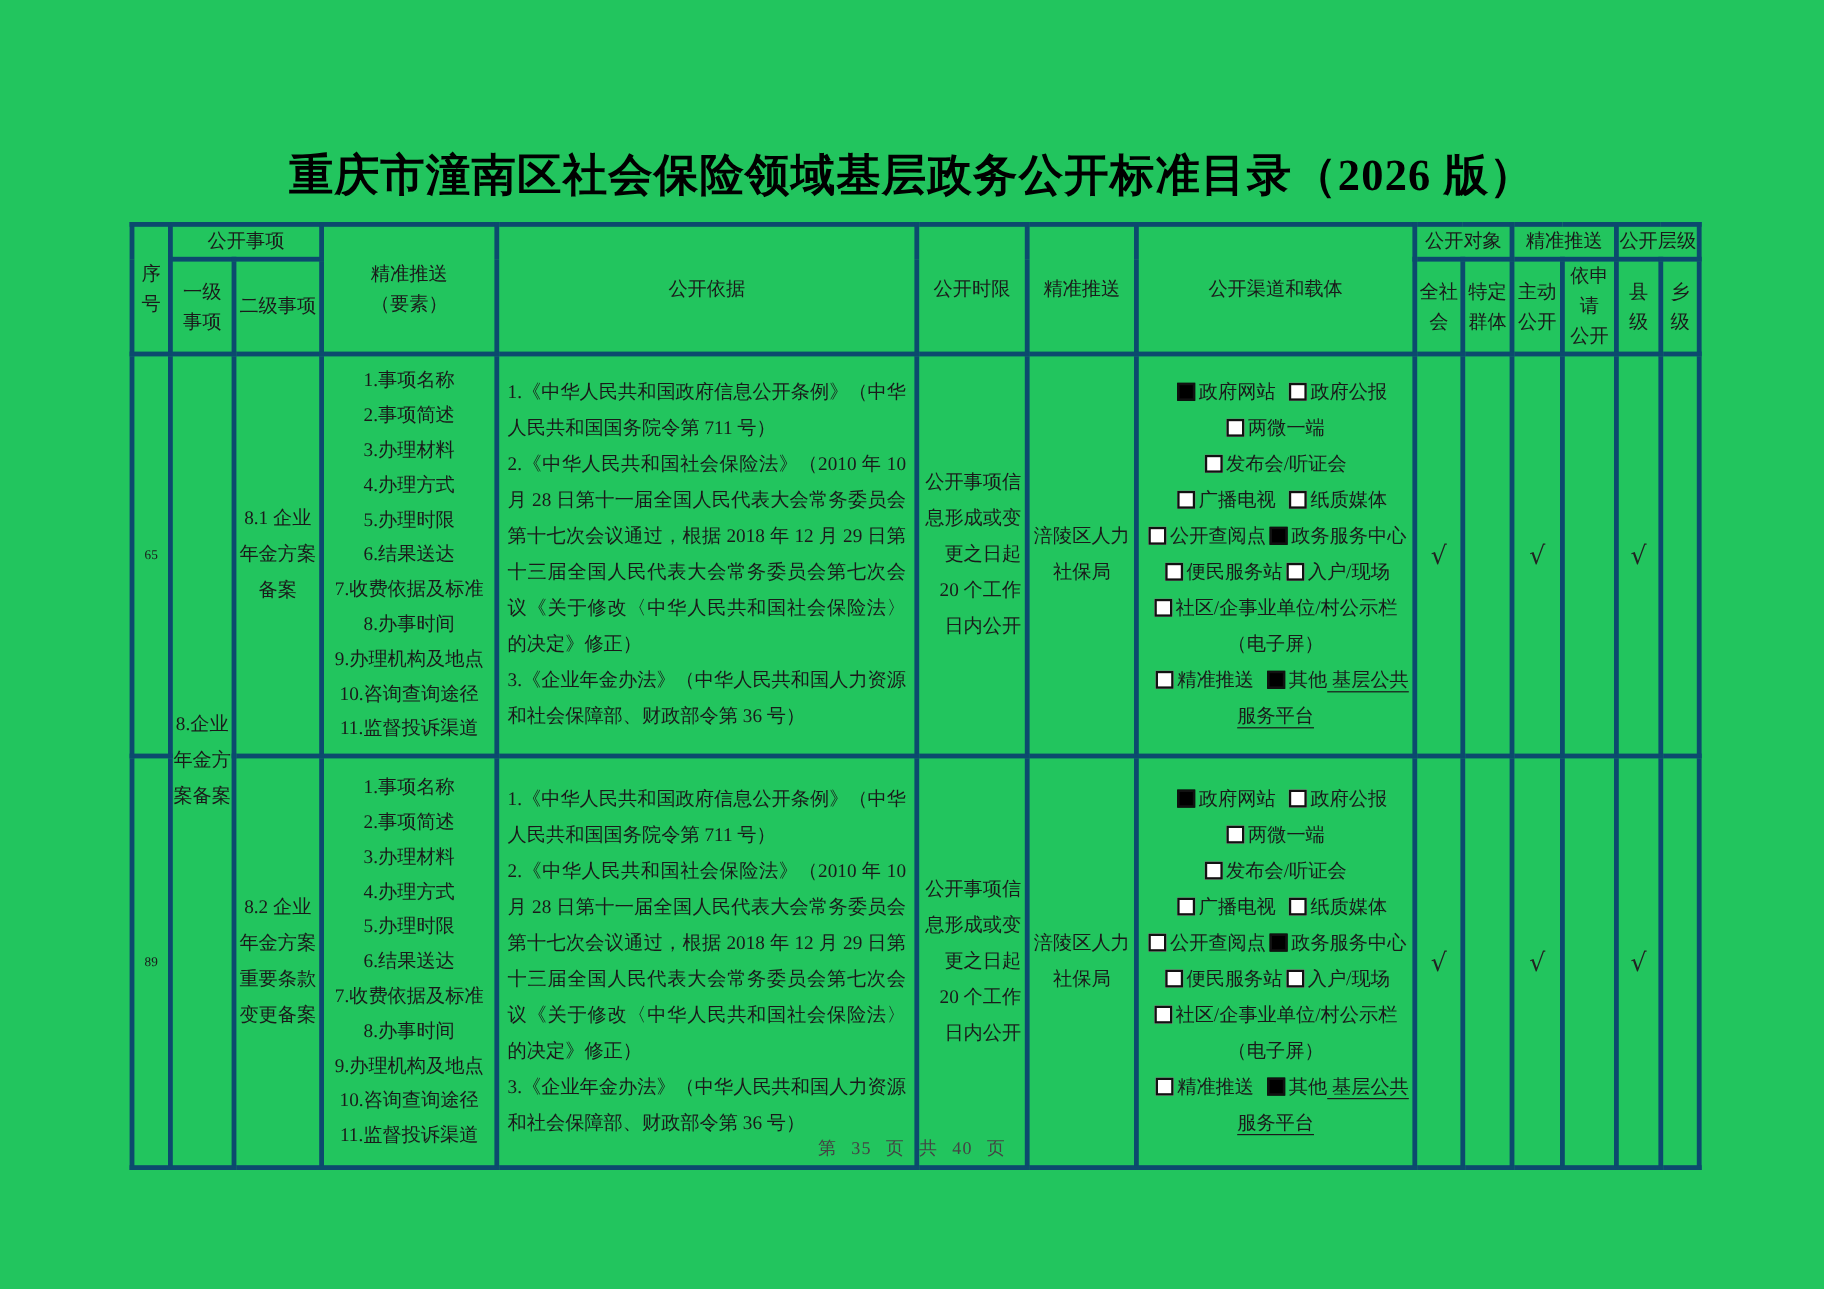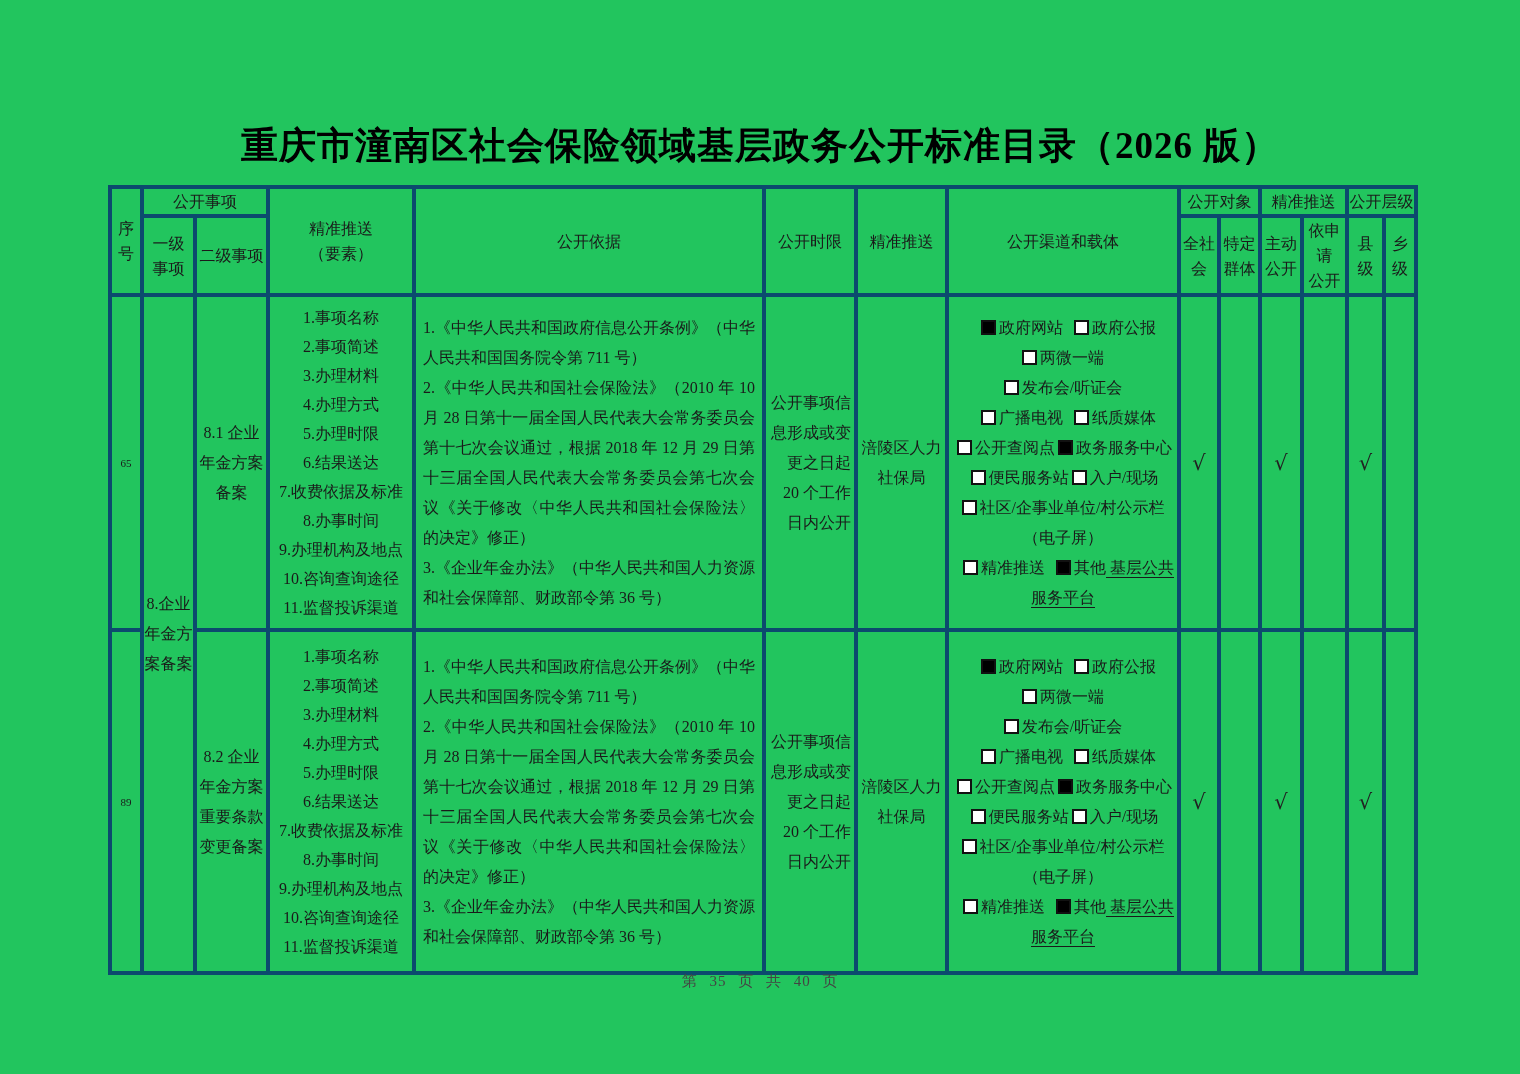--- a/index.html
+++ b/index.html
@@ -56,21 +56,21 @@
     display: inline-block; width: 15px; height: 15px;
     border: 2px solid #111; box-sizing: border-box;
     margin-right: 3px; vertical-align: -2px;
     background: #fff;
   }
   .cb[data-checked="true"] { background: #000; }
   .uline { text-decoration: underline; text-underline-offset: 4px; }
   .uline::before { content: "\00a0"; }
 
   .page-footer {
-    position: absolute; top: 972px; left: 0; width: 100%;
+    position: absolute; top: 948px; left: 0; width: 100%;
     text-align: center; font-size: 15px; color: #444;
     word-spacing: 7px; letter-spacing: 1px;
   }
 </style>
 </head>
 <body>
 
 <div class="page">
 
   <h1 class="doc-title">重庆市潼南区社会保险领域基层政务公开标准目录（2026 版）</h1>

